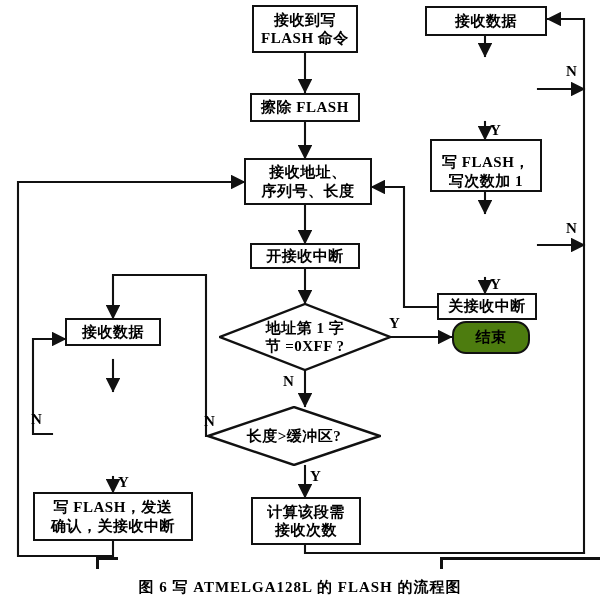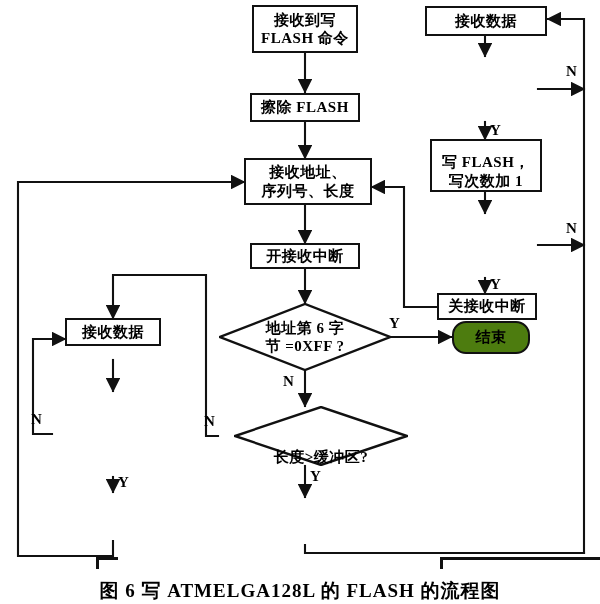--- a/index.html
+++ b/index.html
@@ -85,21 +85,21 @@
     font-weight: 700;
     z-index: 5;
     font-family: "Liberation Serif", "DejaVu Serif", serif;
     color: #000000;
   }
   #caption {
     position: absolute;
     left: 0;
     width: 600px;
     text-align: center;
-    font-size: 19px;
+    font-size: 15px;
     letter-spacing: 1px;
     font-weight: 600;
     color: #000000;
   }
   .crop-mark {
     position: absolute;
     background: #111111;
     z-index: 1;
   }
 </style>
@@ -176,37 +176,45 @@
   </div>
 
   <div class="node proc" style="left:250px; top:243px; width:110px; height:26px;font-family:Liberation Serif, serif;">
     <span class="txt">开接收中断</span>
   </div>
 
   <div class="decision" style="left:219px; top:303px; width:172px; height:68px;">
     <svg viewBox="0 0 172 68" preserveAspectRatio="none">
       <polygon points="86,1 171,34 86,67 1,34" fill="#ffffff" stroke="#111111" stroke-width="2.4"></polygon>
     </svg>
-    <span class="dtxt">地址第 6 字
+    <span class="dtxt">地址第 1 字
 节 =0XFF ?</span>
   </div>
 
-  <div class="decision" style="left:234px; top:406px; width:174px; height:60px;align-items:flex-end;">
+  <div class="decision" style="left:207px; top:406px; width:174px; height:60px;">
     <svg viewBox="0 0 174 60" preserveAspectRatio="none">
       <polygon points="87,1 173,30 87,59 1,30" fill="#ffffff" stroke="#111111" stroke-width="2.4"></polygon>
     </svg>
     <span class="dtxt">长度&gt;缓冲区?</span>
   </div>
 
+  <div class="node proc" style="left:251px; top:497px; width:110px; height:48px;">
+    <span class="txt">计算该段需
+接收次数</span>
+  </div>
 
   <div class="node proc" style="left:65px; top:318px; width:96px; height:28px;">
     <span class="txt">接收数据</span>
   </div>
 
 
+  <div class="node proc" style="left:33px; top:492px; width:160px; height:49px;">
+    <span class="txt">写 FLASH，发送
+确认，关接收中断</span>
+  </div>
 
   <div class="node proc" style="left:425px; top:6px; width:122px; height:30px;">
     <span class="txt">接收数据</span>
   </div>
 
 
   <div class="node proc" style="left:430px; top:139px; width:112px; height:53px;align-items:flex-end;">
     <span class="txt">写 FLASH，
 写次数加 1</span>
   </div>

